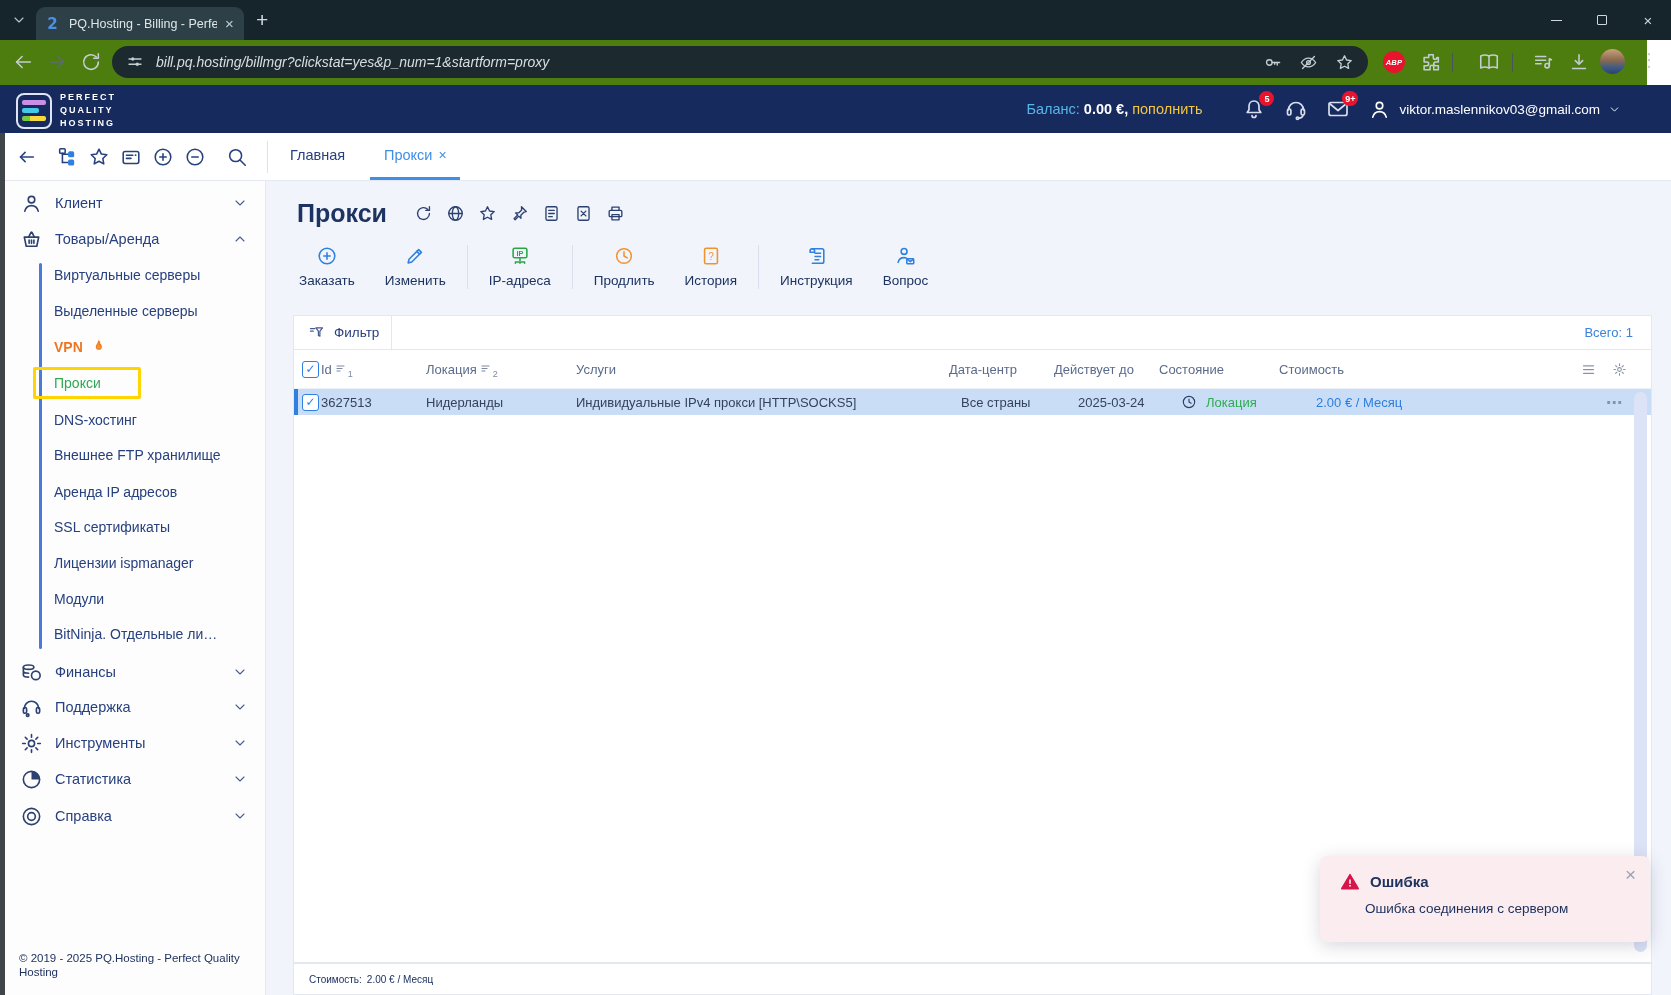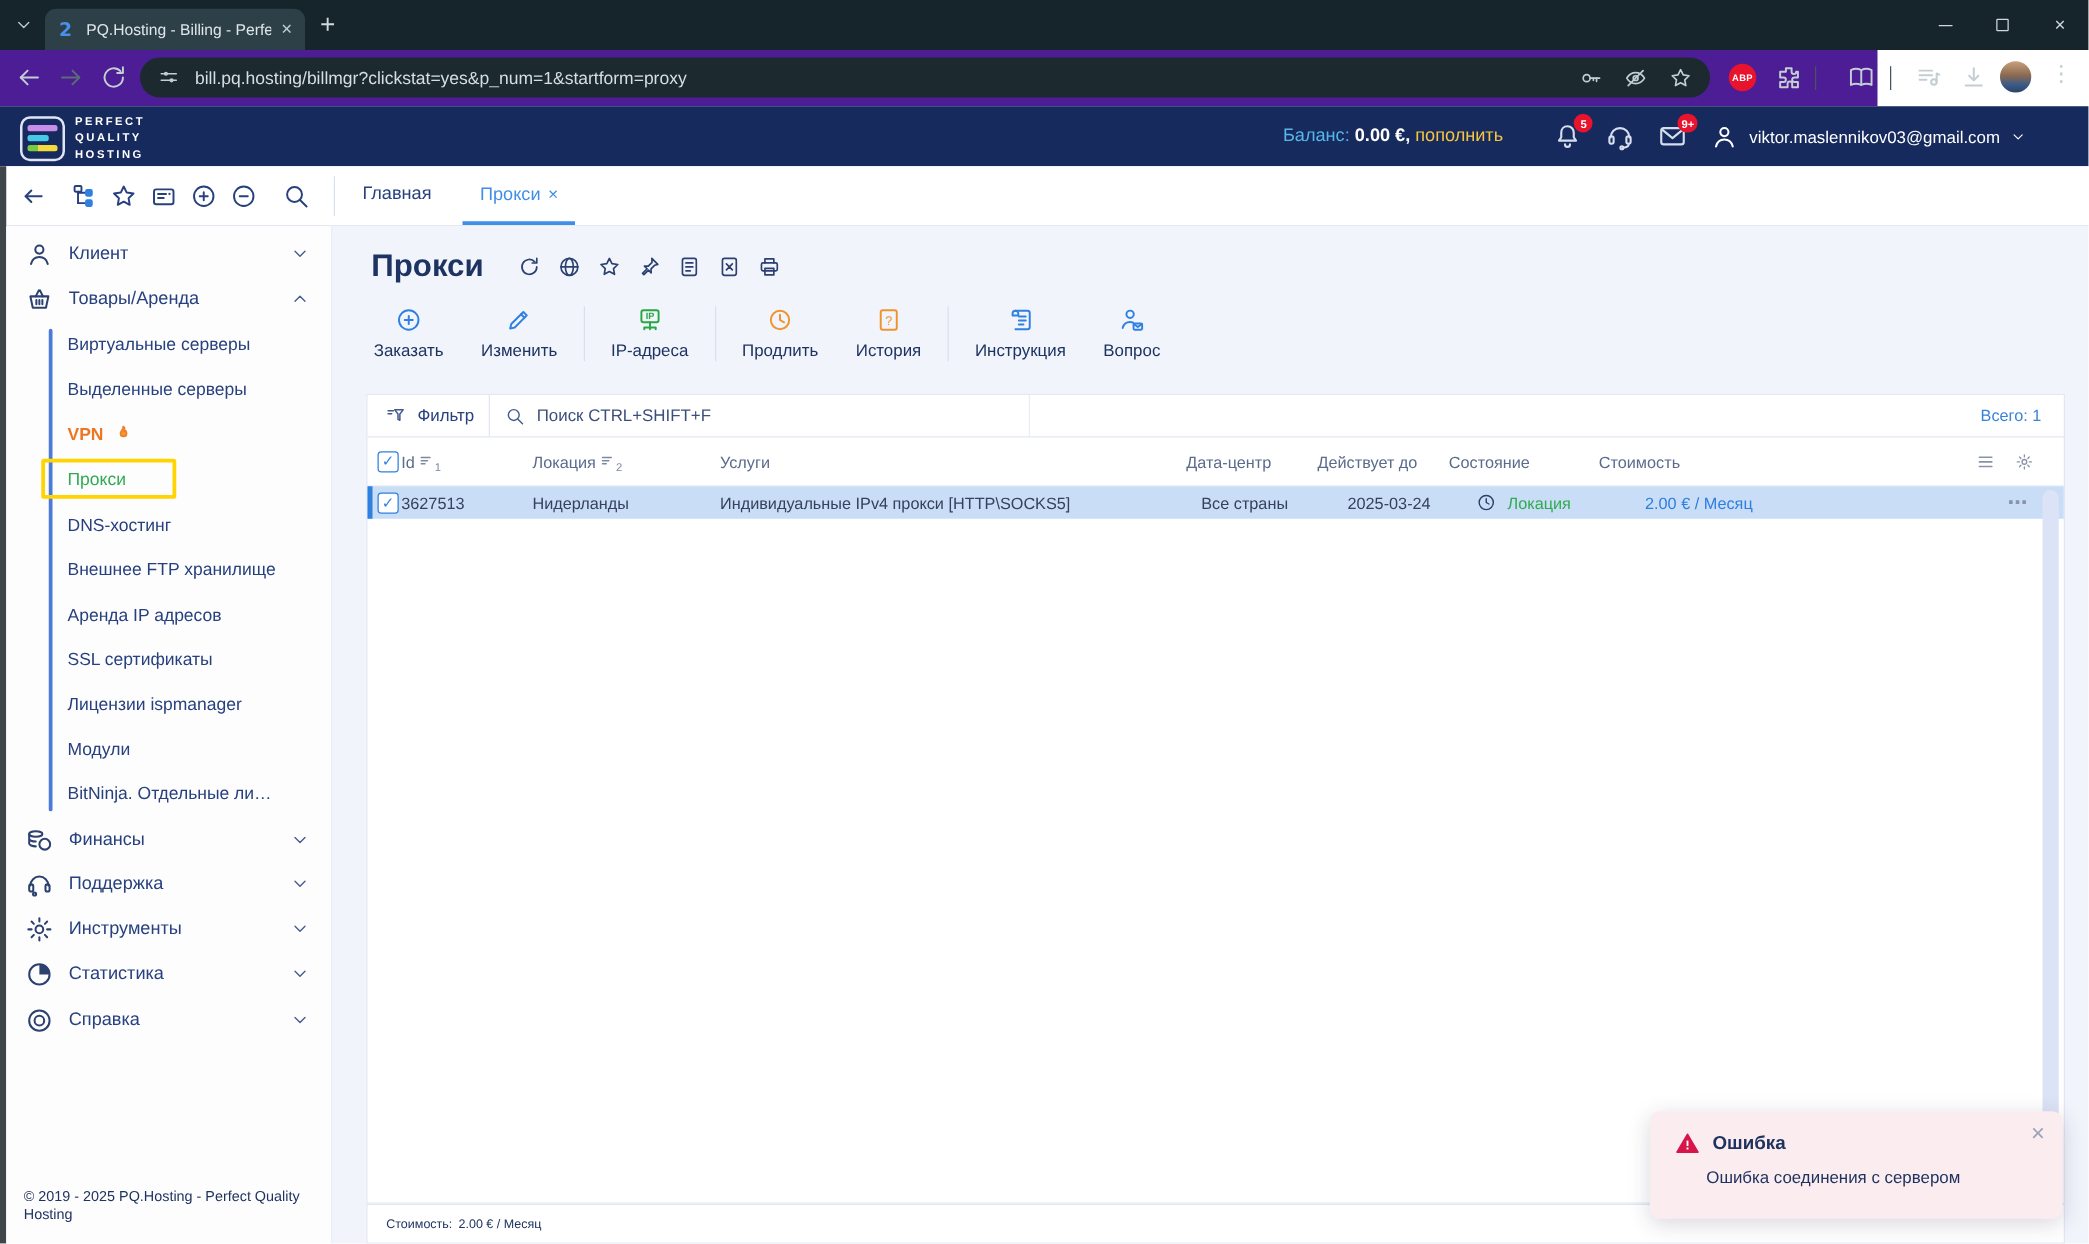--- a/index.html
+++ b/index.html
@@ -15,21 +15,21 @@
   .btab .fav { width:17px; height:17px; color:#4a90e8; font-weight:bold; font-size:15px; display:flex; align-items:center; justify-content:center; font-family:"DejaVu Sans",sans-serif; }
   .btab .ttl { color:#dfe6e9; font-size:12.5px; white-space:nowrap; overflow:hidden; width:148px; }
   .btab .cls { color:#c3ced3; font-size:15px; line-height:1; }
   .newtab { position:absolute; left:256px; top:8px; color:#cfd8dc; font-size:21px; font-weight:300; }
   .wincontrols { position:absolute; right:0; top:0; height:40px; display:flex; }
   .winbtn { width:46px; height:40px; display:flex; align-items:center; justify-content:center; color:#cfd8dc; font-size:15px; }
   .winbtn .maxsq { width:10px; height:10px; border:1.4px solid #cfd8dc; border-radius:1px; }
   .winbtn .minln { width:11px; border-top:1.6px solid #cfd8dc; display:inline-block; }
 
   
-  .browserbar { position:absolute; left:0; top:40px; width:1502px; height:45px; background:#4c1d95; color:#c3ced3; }
+  .browserbar { position:absolute; left:0; top:40px; width:1647px; height:45px; background:#4d7c0f; color:#c3ced3;font-style:italic; }
   .bico { position:absolute; top:11px; width:22px; height:22px; }
   .omnibox { position:absolute; left:112px; top:6px; width:1256px; height:32px; background:#1c2a30; border-radius:16px; display:flex; align-items:center; padding:0 14px; color:#c3ced3; }
   .omnibox .url { color:#d7dee2; font-size:14px; margin-left:12px; flex:1; white-space:nowrap; overflow:hidden; }
   .omnibox .oright { display:flex; gap:17px; align-items:center; }
   .abp { position:absolute; left:1383px; top:11px; width:22px; height:22px; border-radius:50%; background:#e8132c; color:#fff; font-size:7.5px; font-weight:bold; display:flex; align-items:center; justify-content:center; letter-spacing:.3px; }
   .bsep { position:absolute; top:13px; width:1px; height:19px; background:#46565c; }
   .avatar { position:absolute; left:1600px; top:9px; width:25px; height:25px; border-radius:50%; background:linear-gradient(180deg,#c9a07c 0%,#8a6a50 45%,#3c5a88 75%,#2a4468 100%); }
 
   
   .appheader { position:absolute; left:0; top:85px; width:1671px; height:48px; background:#172a5e; color:#fff; }
@@ -105,21 +105,21 @@
   .rowaccent { position:absolute; left:0; top:0; width:4px; height:100%; background:#2f80e0; }
   .state-green { color:#2faa52; }
   .cost-blue { color:#2e7de0; }
   .clockico { width:16px; height:16px; color:#2c3e66; margin-right:9px; }
   .rowmenu { position:absolute; right:28px; top:0; height:100%; display:flex; align-items:center; color:#8a93a6; font-size:16px; font-weight:bold; letter-spacing:1px; }
   .scrolltrack { position:absolute; right:4px; top:76px; bottom:10px; width:13px; background:#dce3f6; border-radius:7px; }
 
   .bottombar { position:absolute; left:27px; top:782px; width:1359px; height:32px; background:#fff; border:1px solid #e2e7f2; border-top:1px solid #e2e7f2; display:flex; align-items:center; padding-left:15px; font-size:10px; color:#1d3361; gap:5px; }
 
   
-  .toast { position:absolute; left:1320px; top:856px; width:330px; height:86px; background:#fbecf0; border-radius:8px; box-shadow:0 4px 18px rgba(40,40,70,.18);margin-top:33px; }
+  .toast { position:absolute; left:1320px; top:856px; width:330px; height:86px; background:#fbecf0; border-radius:8px; box-shadow:0 4px 18px rgba(40,40,70,.18); }
   .toast .warn { position:absolute; left:20px; top:16px; width:20px; height:20px; }
   .toast .ttitle { position:absolute; left:50px; top:17px; font-size:15px; font-weight:bold; color:#20335f; }
   .toast .tmsg { position:absolute; left:45px; top:45px; font-size:13.5px; color:#20335f; }
   .toast .tclosex { position:absolute; right:14px; top:8px; font-size:19px; color:#9aa3b5; }
 </style>
 </head>
 <body>
 
 <div class="stage">
 
@@ -535,27 +535,20 @@
     </div>
 
     <div class="panel">
       <div class="filterrow">
         <svg class="fico" viewBox="0 0 24 24">
             <path d="M3.5 6.5h6M3.5 10h4"></path>
             <path d="M11 5.5h9.5l-3.7 4.6v7.2l-2.1-1.2v-6z"></path>
           </svg>
         <span>Фильтр</span>
         <div class="fdivider"></div>
-        <div class="searchwrap">
-          <svg class="sico" viewBox="0 0 24 24">
-              <circle cx="10.5" cy="10.5" r="6.5"></circle>
-              <line x1="15.5" y1="15.5" x2="21" y2="21"></line>
-            </svg>
-          <input type="text" placeholder="Поиск CTRL+SHIFT+F" style="">
-        </div>
         <span class="ftotal">Всего: 1</span>
       </div>
 
       <div class="theadrow">
         <div class="cell" style="left:8px">
             <span class="cbx">✓</span>
           </div>
         <div class="cell" style="left:27px">
           <span>Id</span>
           <svg class="sortico" viewBox="0 0 24 24">

